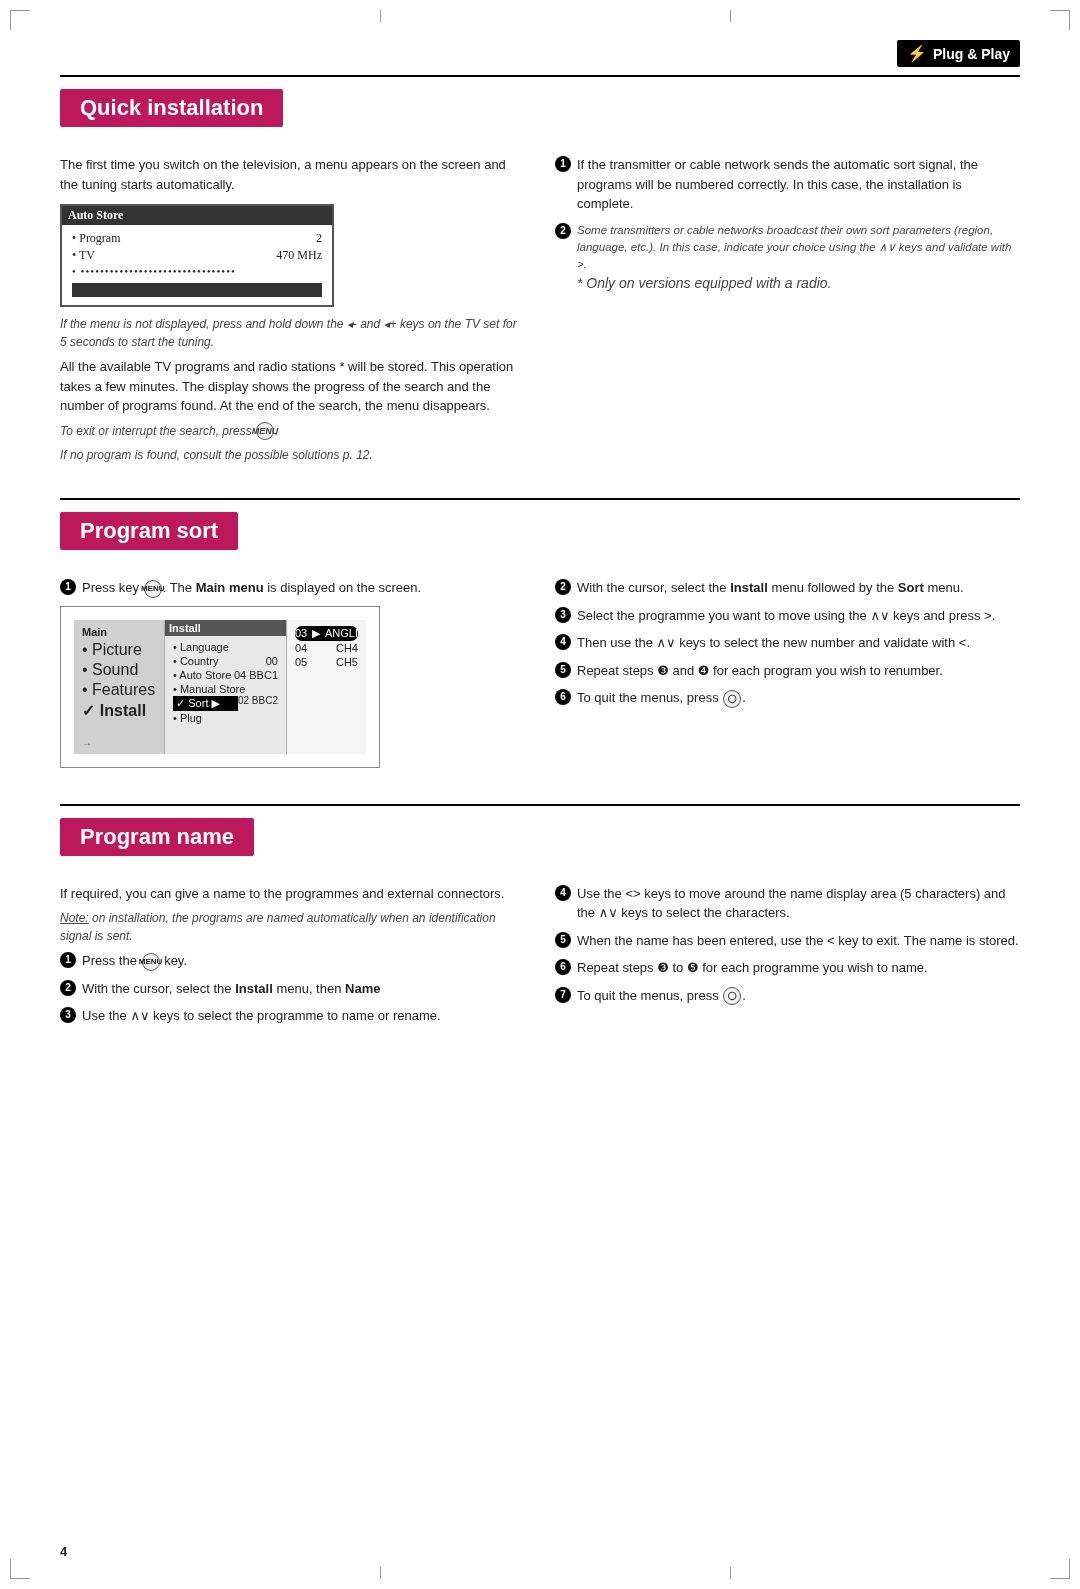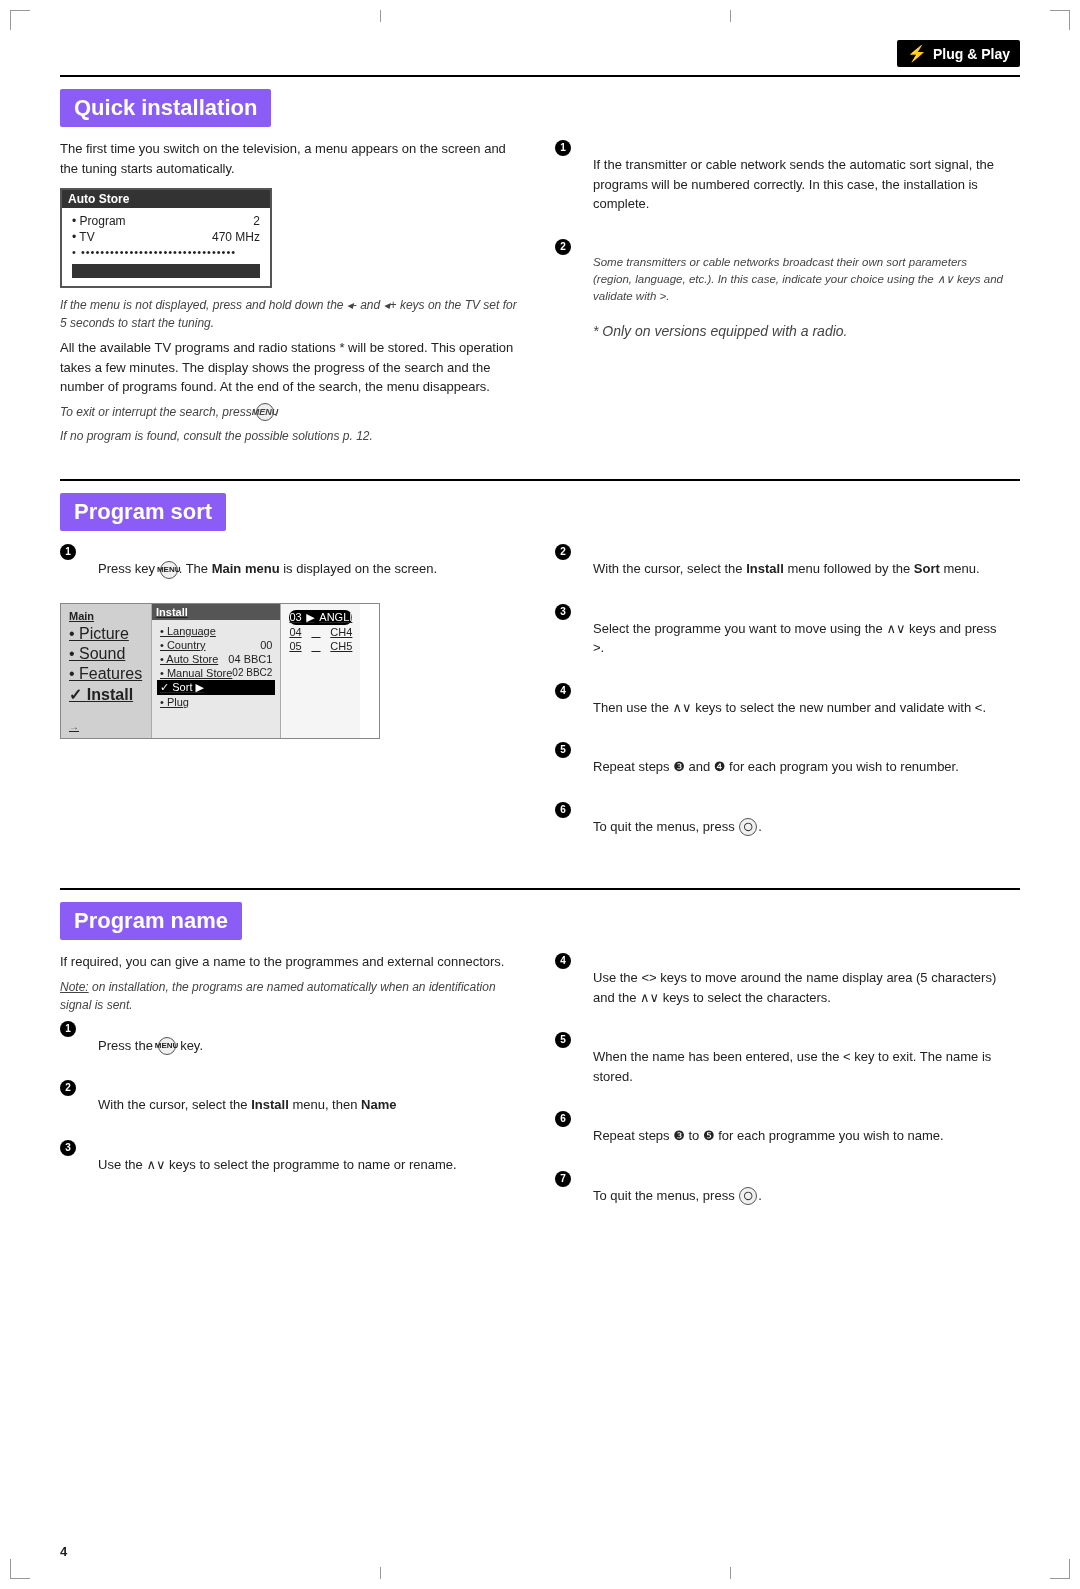--- a/index.html
+++ b/index.html
@@ -51,47 +51,48 @@
       gap: 6px;
       border-radius: 2px;
     }
     .plug-icon {
       display: inline-block;
       font-size: 16px;
     }
 
     
     .section-header {
-      background: #8b5cf6;
+      background: #be185d;
       color: #fff;
       font-size: 22px;
       font-weight: bold;
-      padding: 6px 14px;
+      padding: 6px 20px;
       display: inline-block;
-      margin-bottom: 12px;
+      margin-bottom: 28px;
       border-radius: 2px;
     }
 
     
     .two-col {
       display: flex;
       gap: 30px;
       margin-bottom: 10px;
       justify-content: center;
     }
     .col-left { flex: 1; }
     .col-right { flex: 1; }
 
     
     .auto-store-box {
       border: 2px solid #555;
       padding: 8px 10px;
       margin: 10px 0 8px 0;
-      width: 212px;
+      width: 274px;
       font-size: 12px;
+      font-family: Liberation Serif, serif;
     }
     .auto-store-header {
       background: #333;
       color: #fff;
       font-weight: bold;
       font-size: 12px;
       padding: 2px 6px;
       margin: -8px -10px 6px -10px;
     }
     .auto-store-row {
@@ -105,26 +106,25 @@
     }
     .auto-store-progress {
       background: #333;
       height: 14px;
       margin-top: 6px;
     }
 
     
     .menu-box {
       border: 1px solid #888;
-      padding: 0;
+      padding: 13px;
       margin: 8px 0;
       width: 320px;
       font-size: 11px;
       display: flex;
-      text-decoration: underline;
     }
     .menu-left-col {
       background: #d0d0d0;
       padding: 6px 8px;
       min-width: 90px;
       font-size: 11px;
     }
     .menu-left-col .menu-title {
       font-weight: bold;
       font-size: 11px;
@@ -206,21 +206,21 @@
       height: 16px;
       border-radius: 50%;
       background: #000;
       color: #fff;
       font-size: 10px;
       font-weight: bold;
       margin-right: 6px;
       flex-shrink: 0;
       margin-top: 1px;
     }
-    .num-list li p { margin: 16px; }
+    .num-list li p { margin: 0; }
     .bold-text { font-weight: bold; }
     .italic-small { font-style: italic; font-size: 11.5px; color: #444; }
 
     
     .asterisk-note {
       font-size: 14px;
       font-style: italic;
       color: #444;
       margin-top: 4px;
     }

